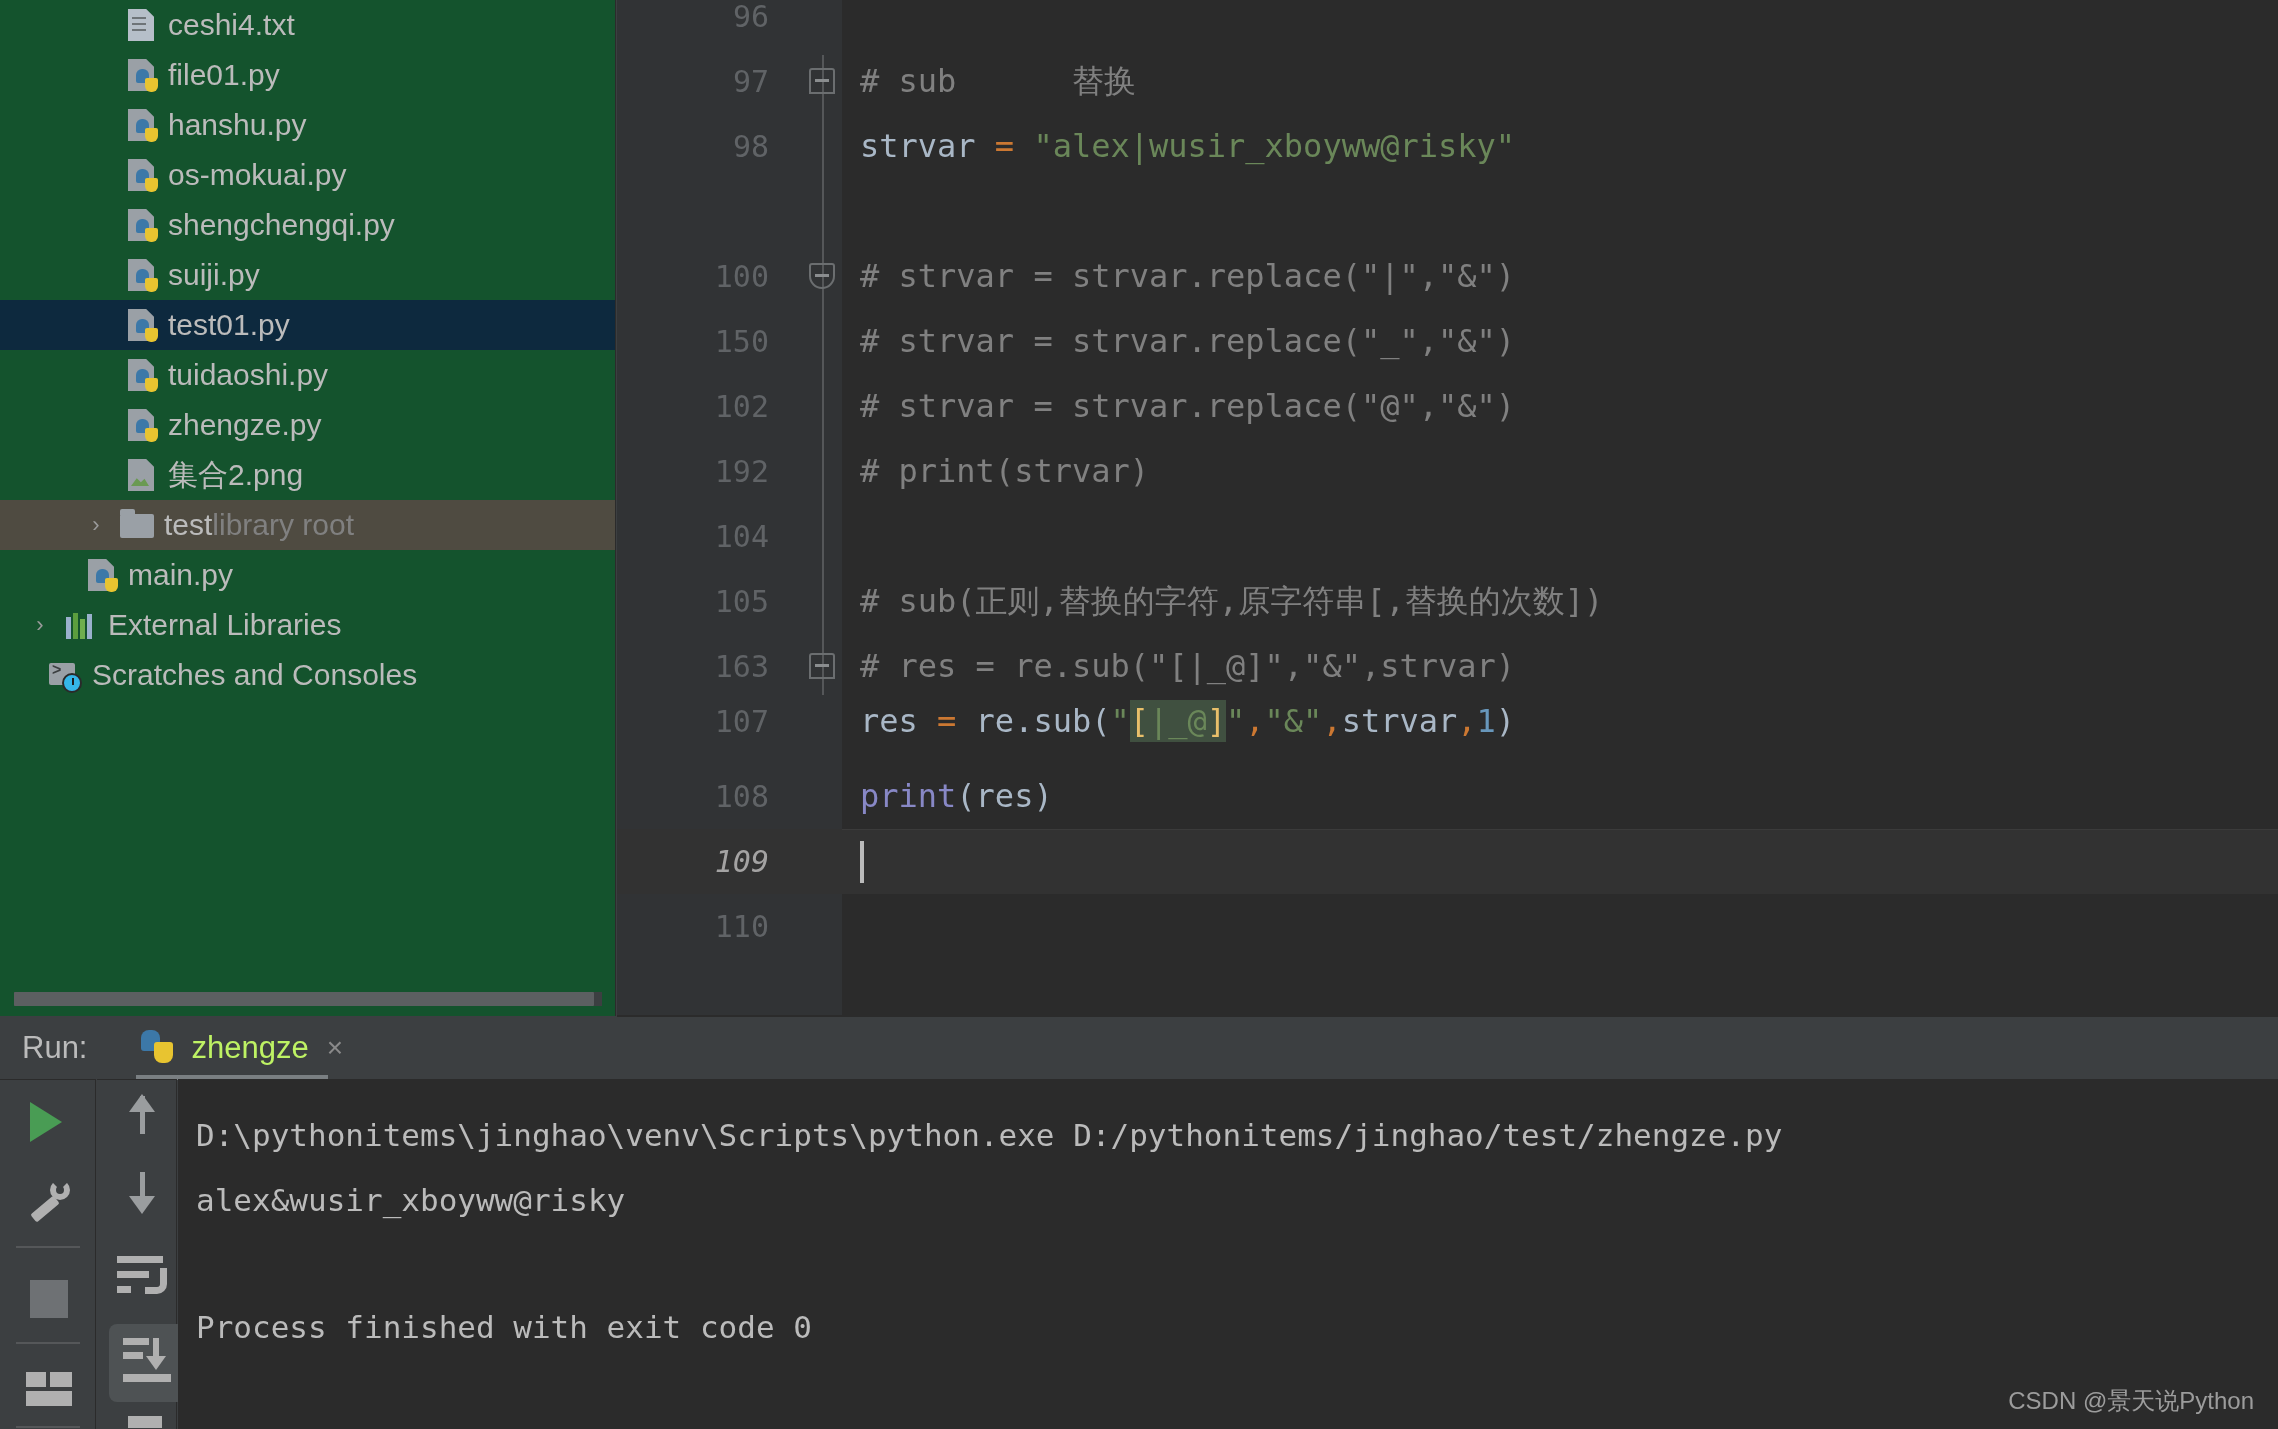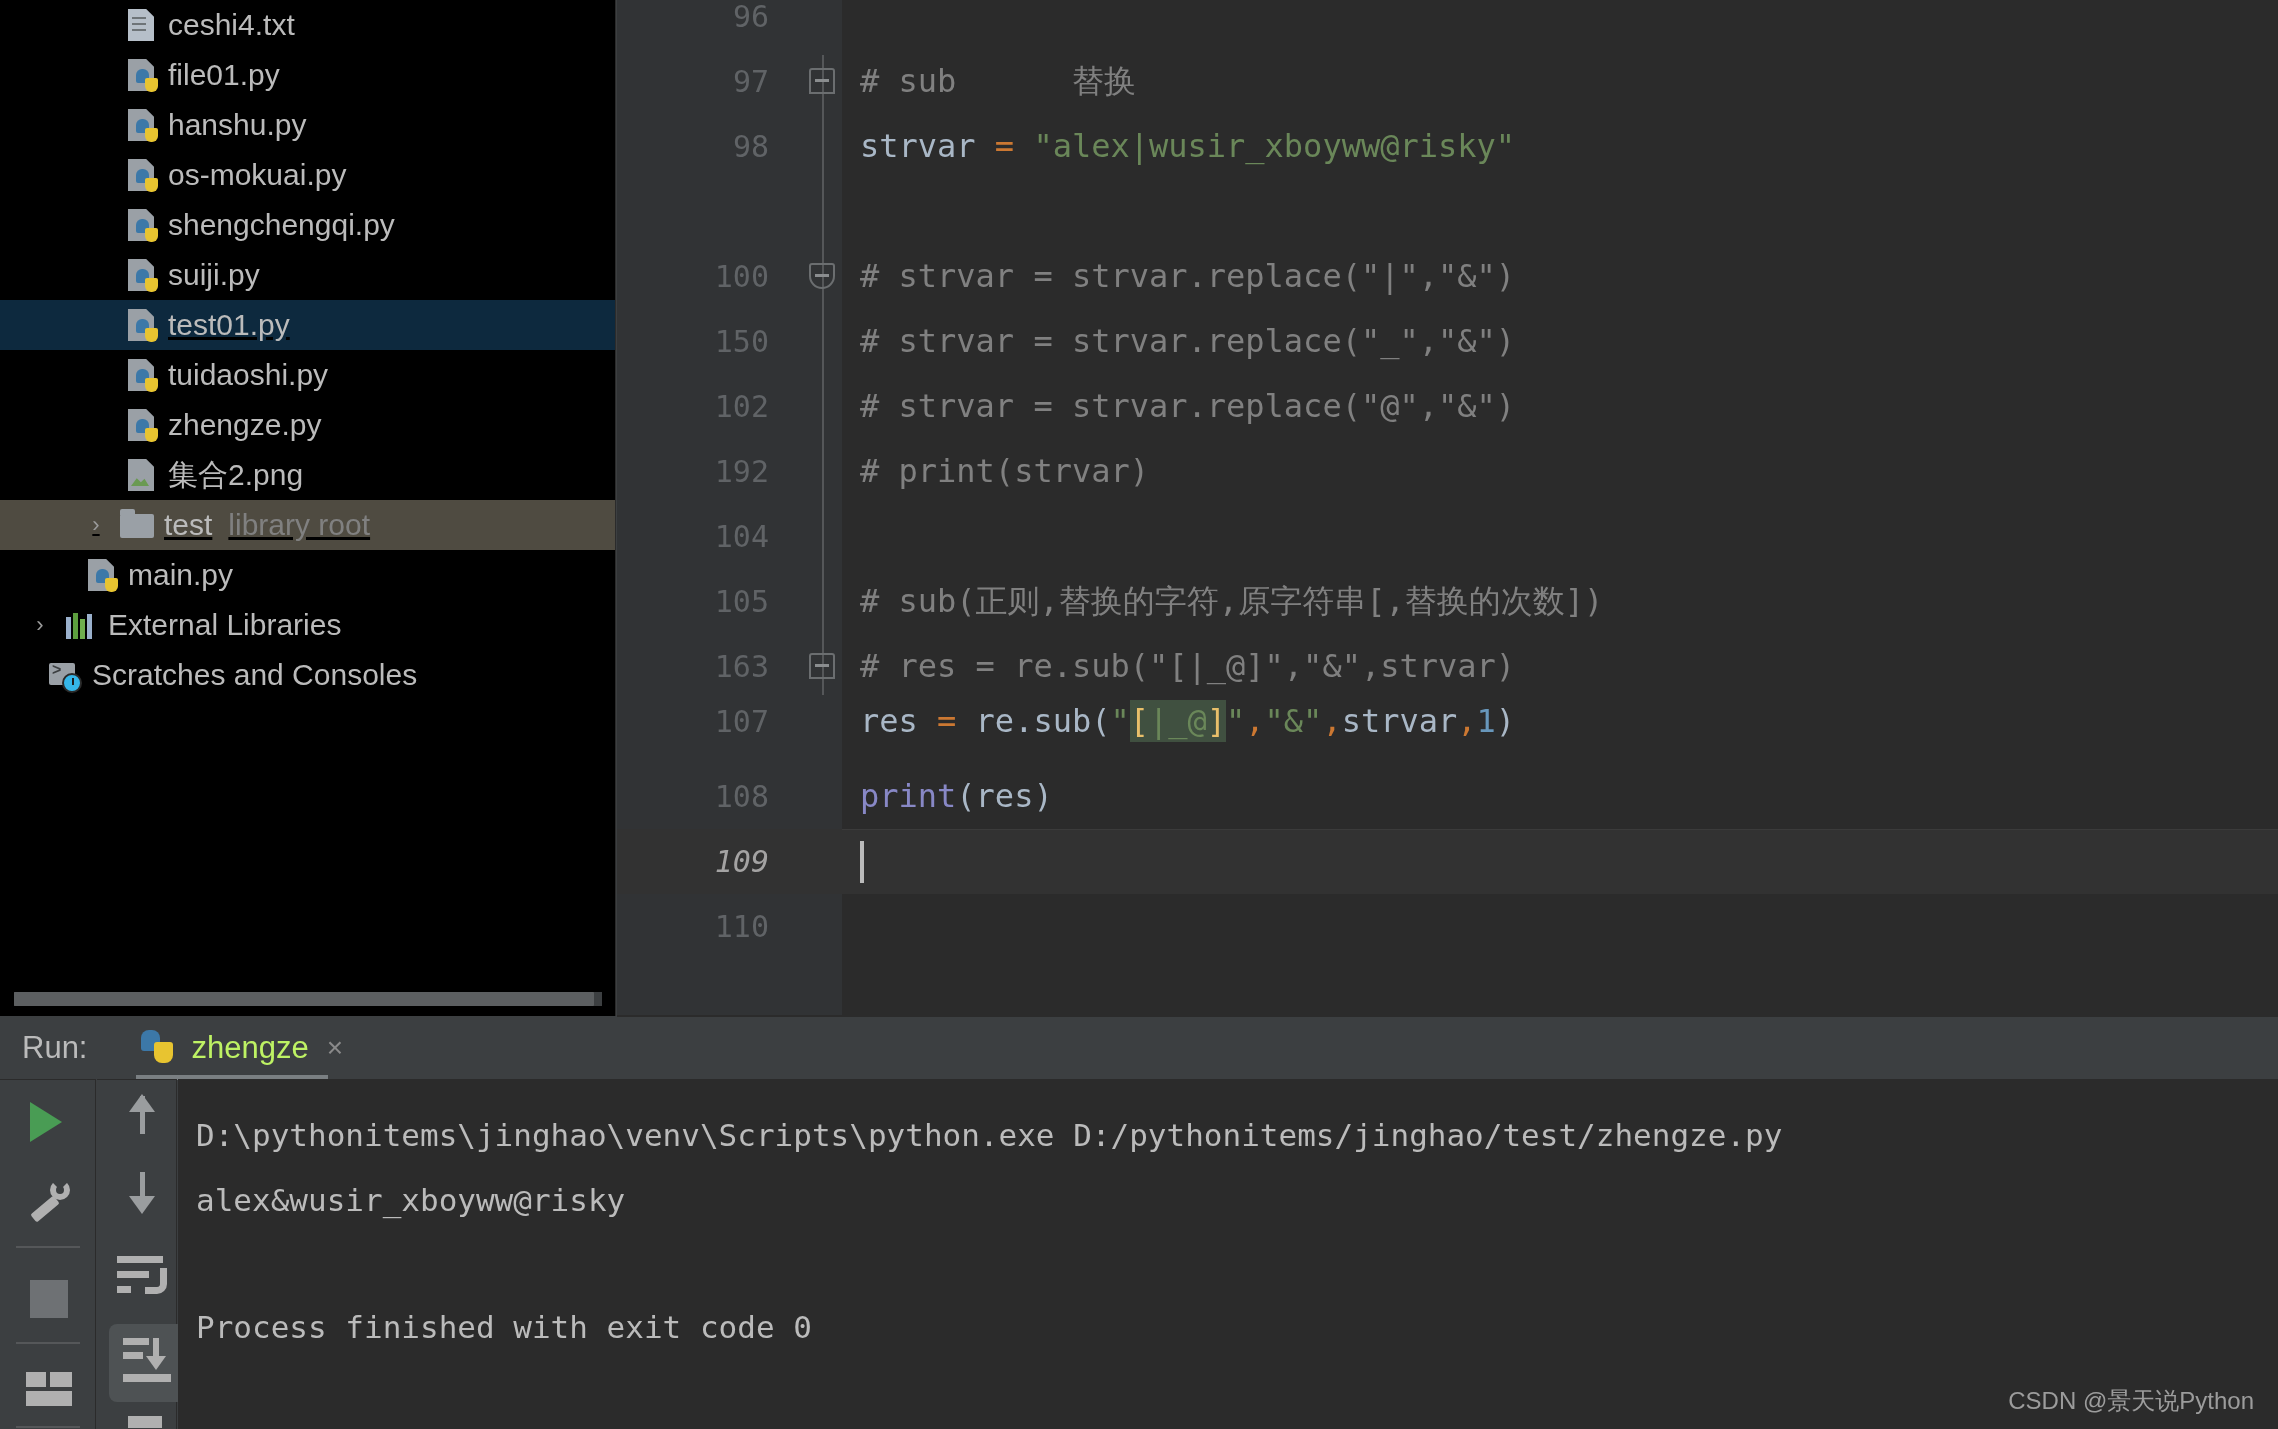--- a/index.html
+++ b/index.html
@@ -5,39 +5,38 @@
   * { margin:0; padding:0; box-sizing:border-box; }
   html,body { width:2278px; height:1429px; background:#3c3f41; overflow:hidden; }
   body { font-family:"Liberation Sans", sans-serif; }
 
   
   #app { position:relative; width:2278px; height:1429px; background:#3c3f41; }
 
   
   #sidebar {
     position:absolute; left:0; top:0; width:616px; height:1016px;
-    background:#000000; border-right:1px solid #2b2b2b;
+    background:#14532d; border-right:1px solid #2b2b2b;
     overflow:hidden;
-    text-decoration:underline;
   }
   .tree { padding-top:0px; }
   .tree-row {
     display:flex; align-items:center; height:50px;
     font-size:30px; color:#bbbbbb; white-space:nowrap;
     font-family:"Liberation Sans", sans-serif;
   }
   .tree-row.sel { background:#0d293e; }
   .tree-row.sel-folder { background:#4f4b41; }
   .arrow {
     width:40px; display:flex; justify-content:center; align-items:center;
     color:#9a9a9a; font-size:22px; flex:0 0 auto;
   }
   .ico { width:40px; height:40px; flex:0 0 auto; position:relative; margin-right:8px; }
   .lbl { line-height:1; }
-  .lbl-dim { color:#808080; margin-left:16px;text-align:right; }
+  .lbl-dim { color:#808080; margin-left:0;text-align:right; }
 
   
   .ic-file {
     position:absolute; left:8px; top:4px; width:26px; height:32px;
     background:#a9b7c6; background:#9aa0a6;
     clip-path: polygon(0 0, 70% 0, 100% 24%, 100% 100%, 0 100%);
   }
   .ic-file.txt { background:#b6bfc9; }
   .ic-file .lines {
     position:absolute; left:4px; top:8px; width:14px; height:2px; background:#6e7478;

